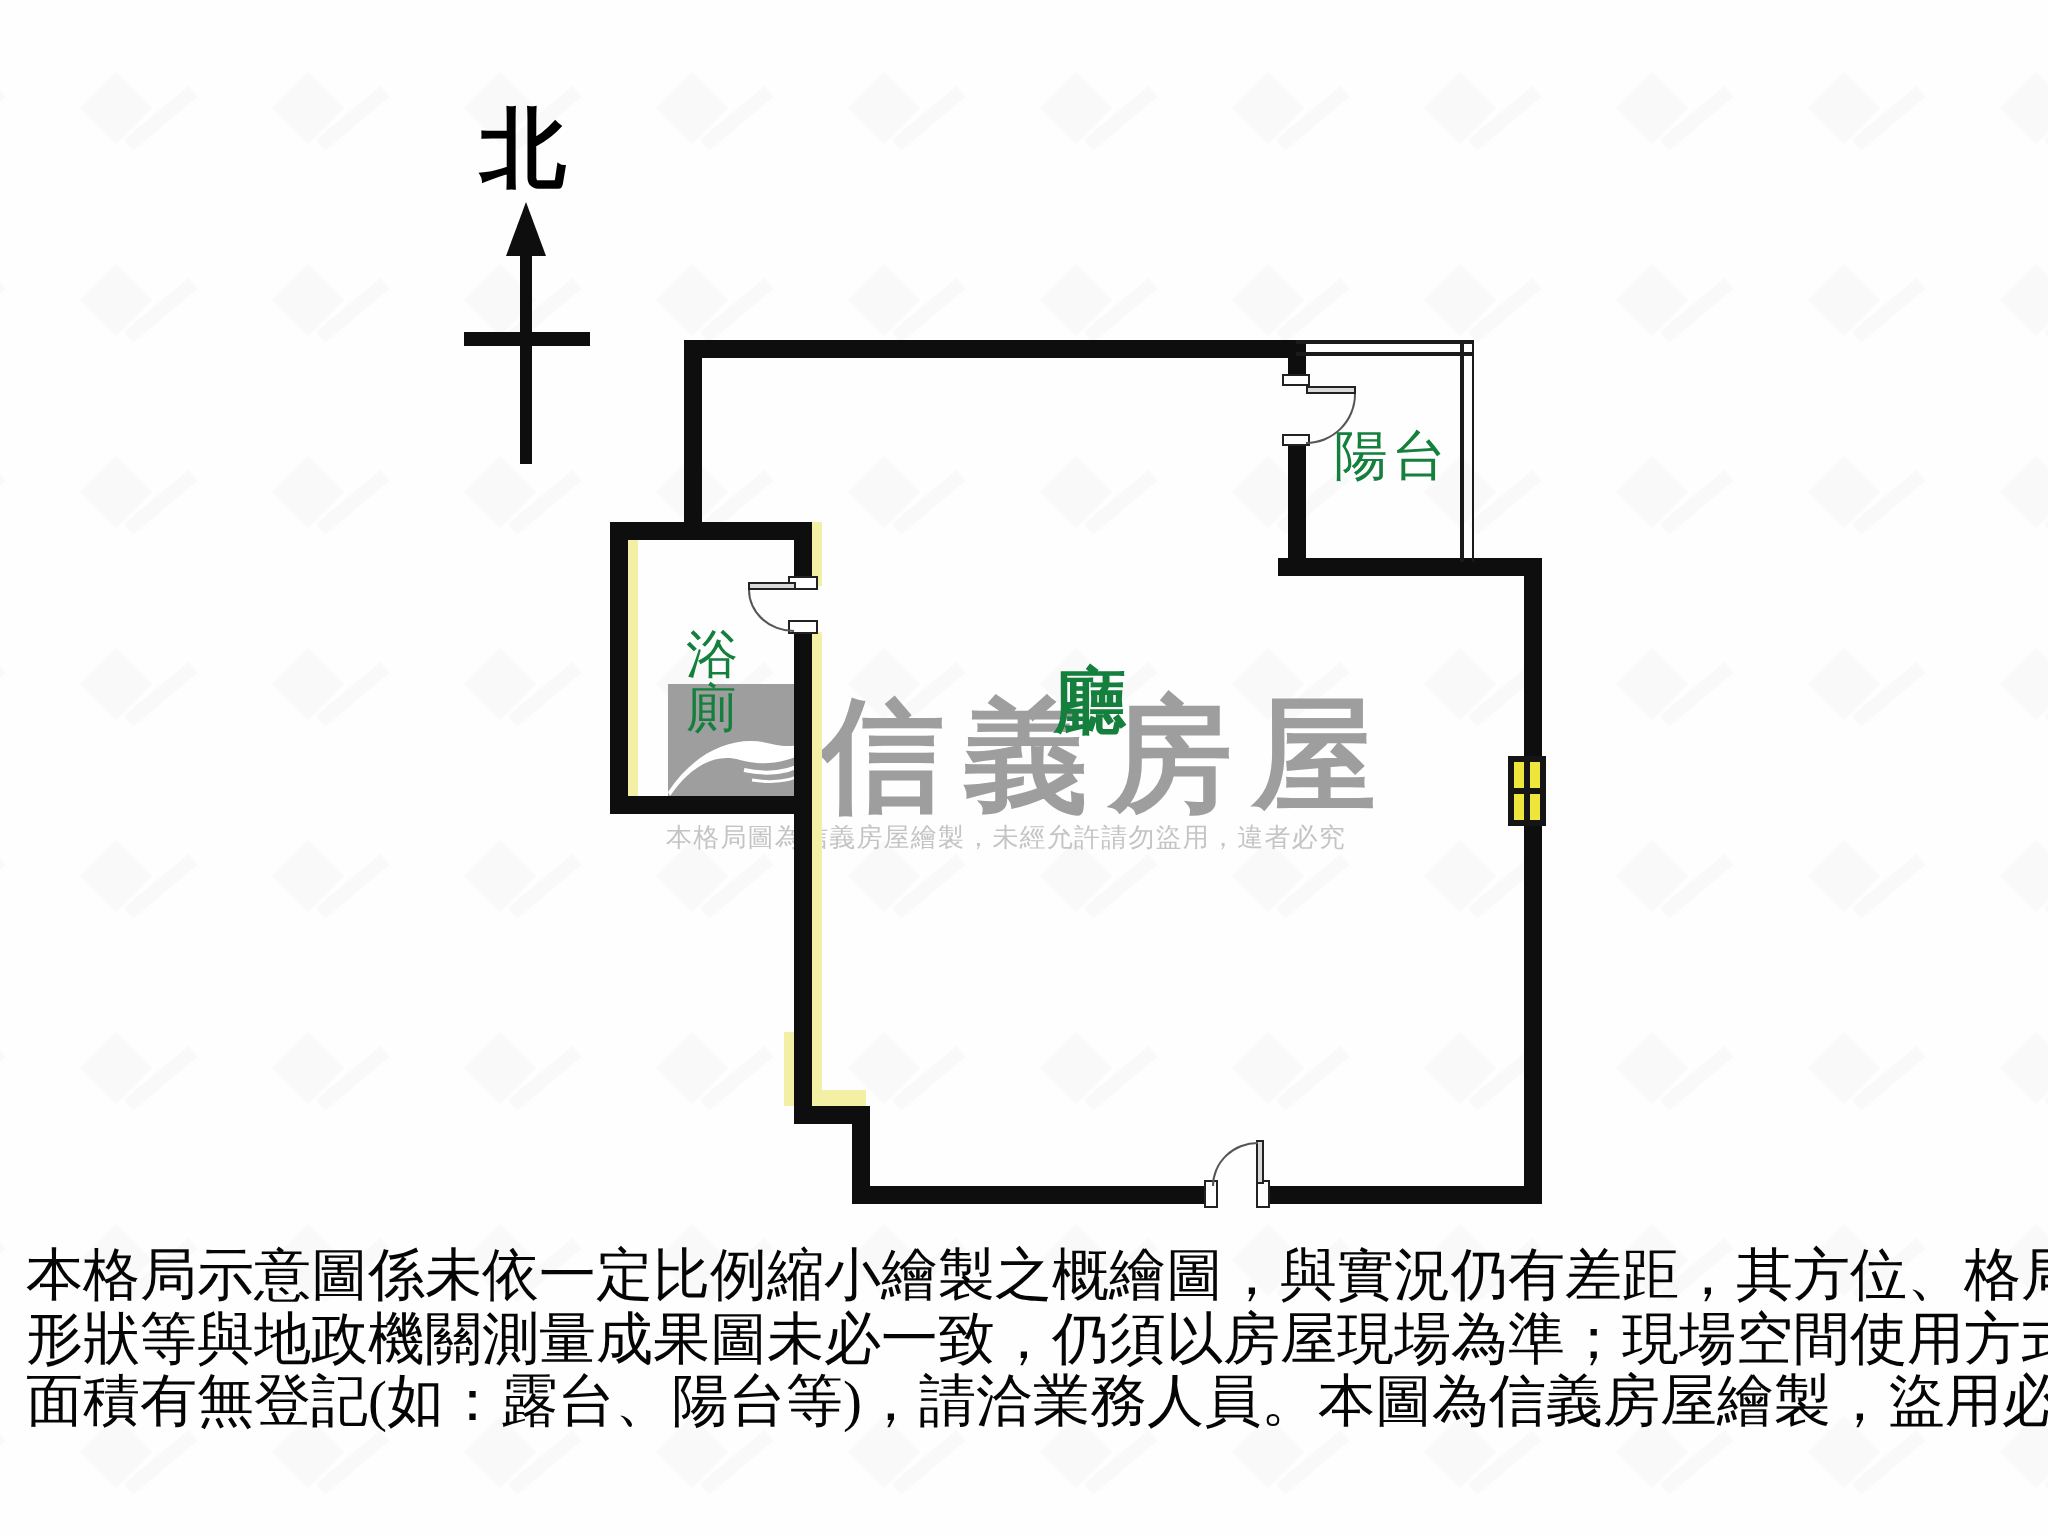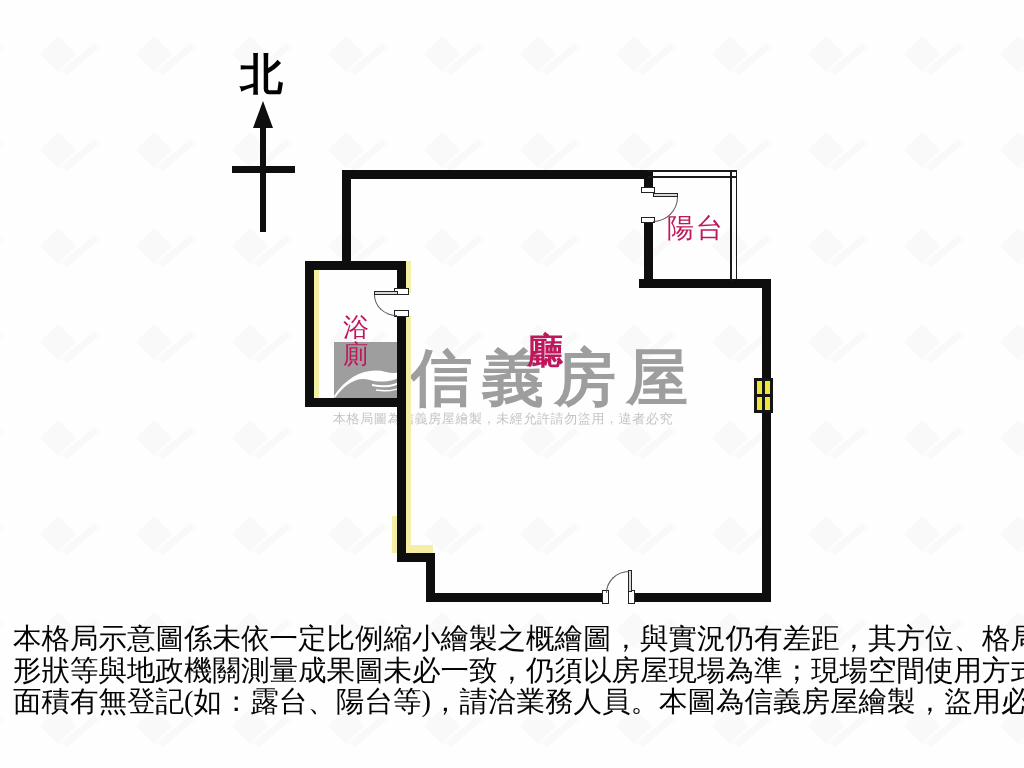--- a/index.html
+++ b/index.html
@@ -24,21 +24,21 @@
   .arc.bl { border-left:1.6px solid #555; border-bottom:1.6px solid #555; border-bottom-left-radius:100% 100%; }
   .arc.tl { border-left:1.6px solid #555; border-top:1.6px solid #555; border-top-left-radius:100% 100%; }
 
   
   #window-marker { position:absolute; left:754px; top:378px; width:19px; height:35px;
     background:#151515; display:grid; grid-template-columns:1fr 1fr; grid-template-rows:1fr 1fr;
     gap:2.4px; padding:2.6px; z-index:8; }
   #window-marker span { background:#eee63a; display:block; }
 
   
-  .room-label { position:absolute; color:#be185d; z-index:9; white-space:nowrap; }
+  .room-label { position:absolute; color:#15803d; z-index:9; white-space:nowrap; }
   #label-living  { left:527px; top:327px; font-size:36px; font-weight:bold; }
   #label-balcony { left:667px; top:210px; font-size:27px; letter-spacing:2px; }
   #label-bath { left:341px; top:314px; font-size:26px; line-height:27px; text-align:center; width:30px; }
 
   
   #compass { z-index:9; }
   #north-label { position:absolute; left:240px; top:46px; font-size:43px; font-weight:bold; color:#000; }
   #north-arrow-head { position:absolute; left:253px; top:101px; width:0; height:0;
     border-left:10px solid transparent; border-right:10px solid transparent; border-bottom:27px solid #0e0e0e; }
   #north-arrow-stem { position:absolute; left:260px; top:124px; width:6px; height:108px; background:#0e0e0e; }

